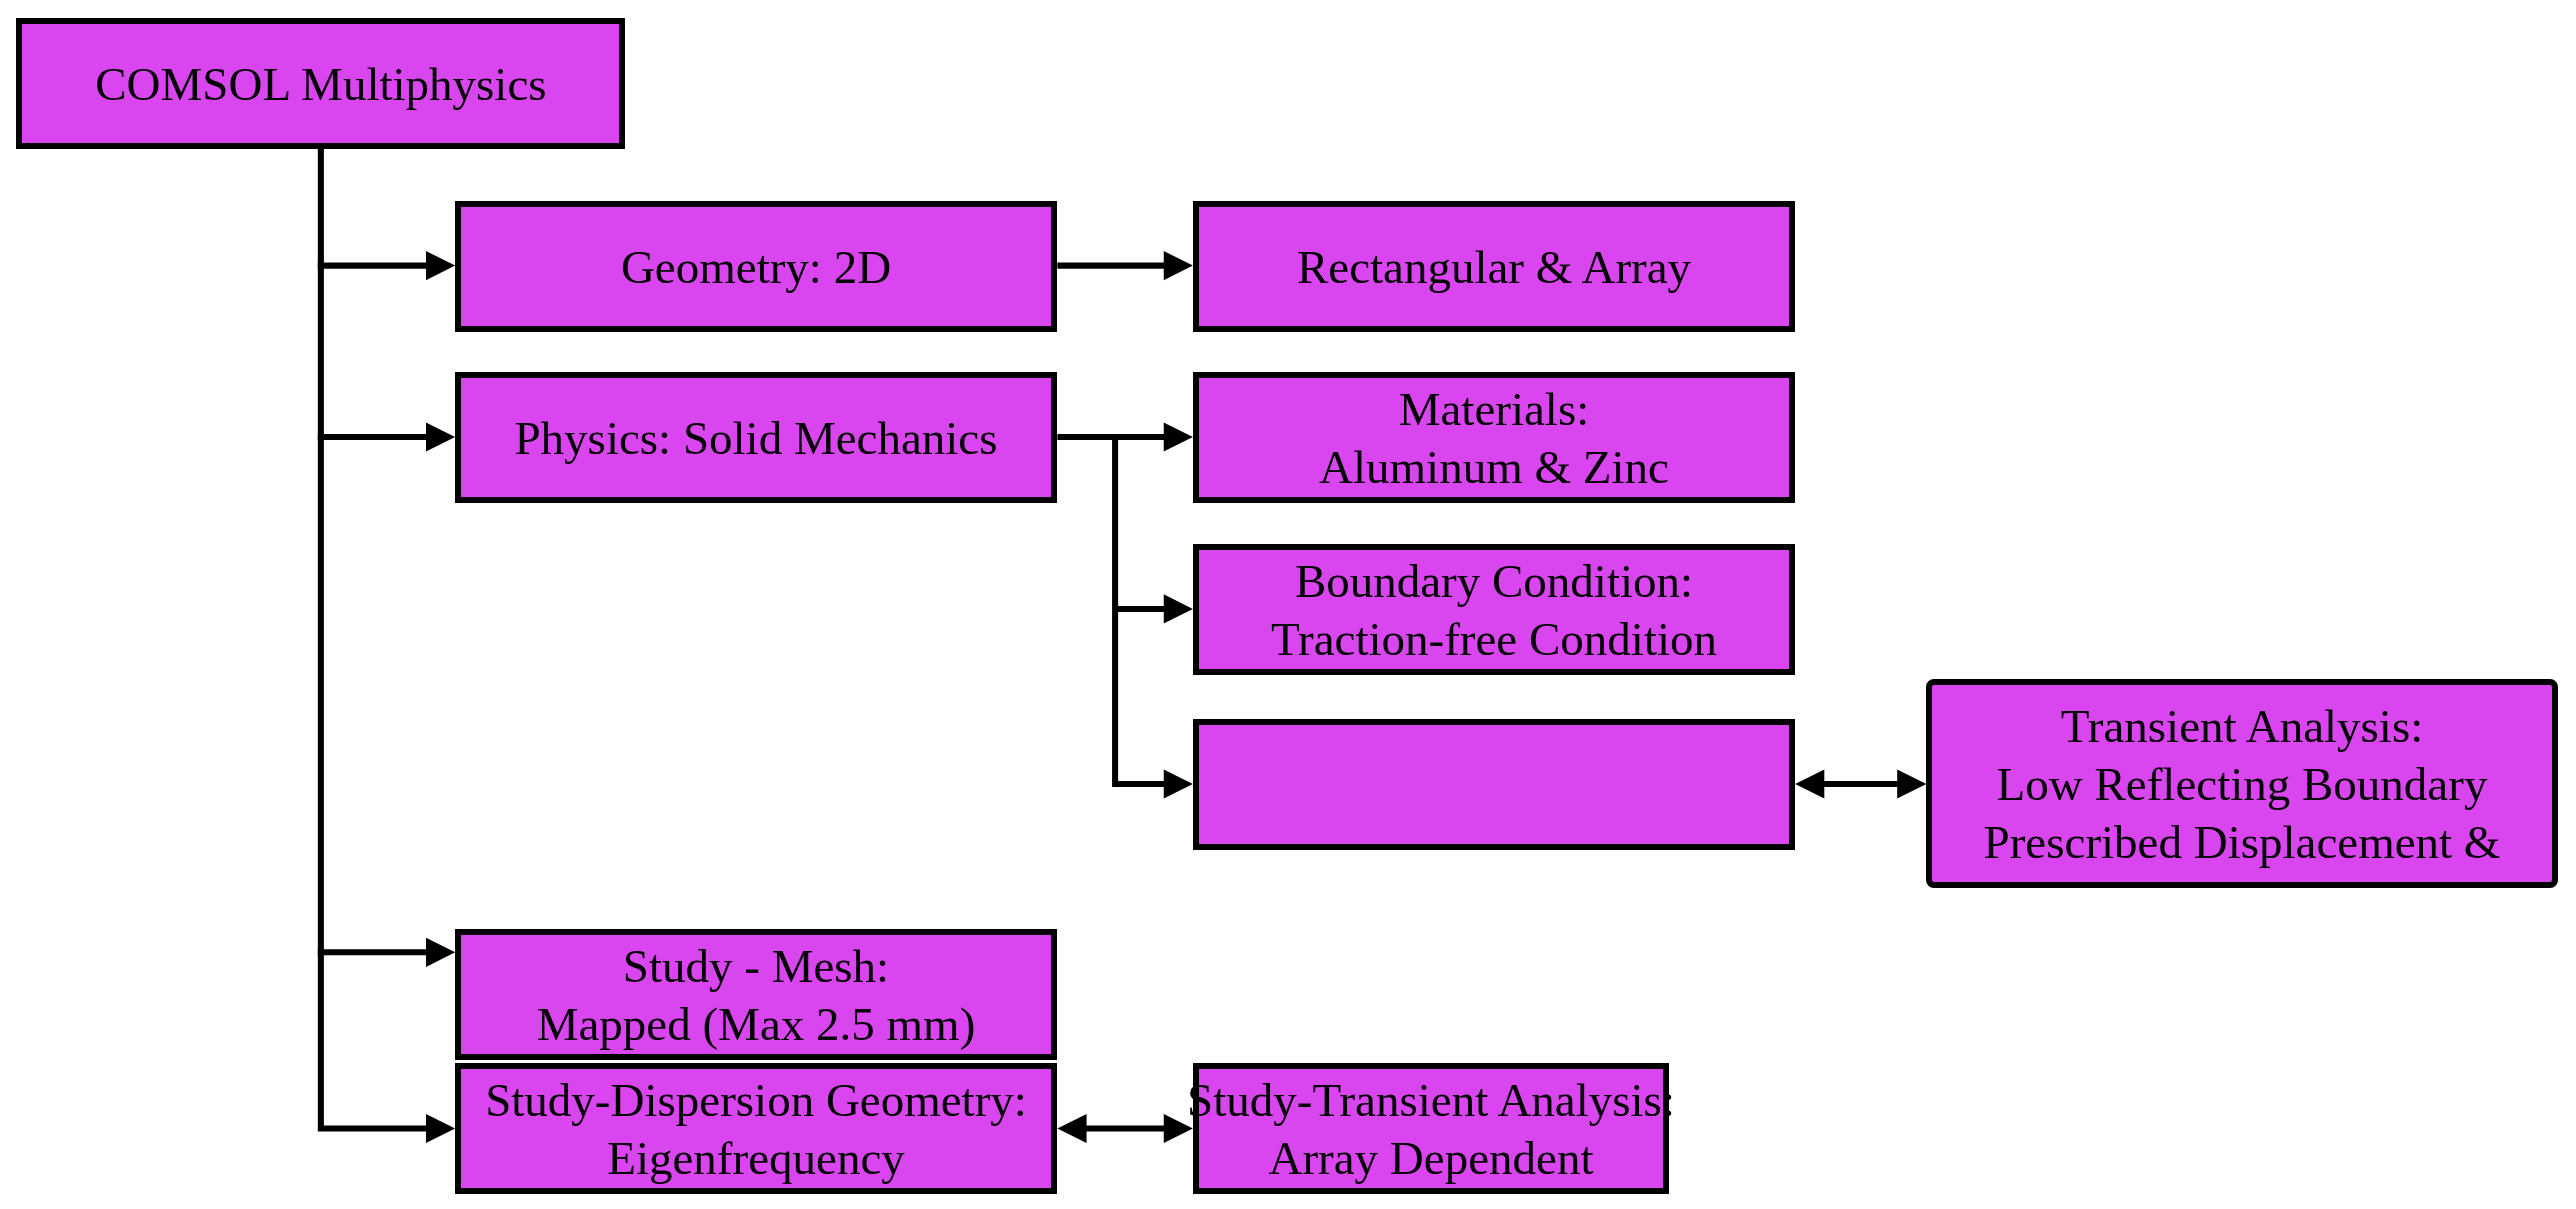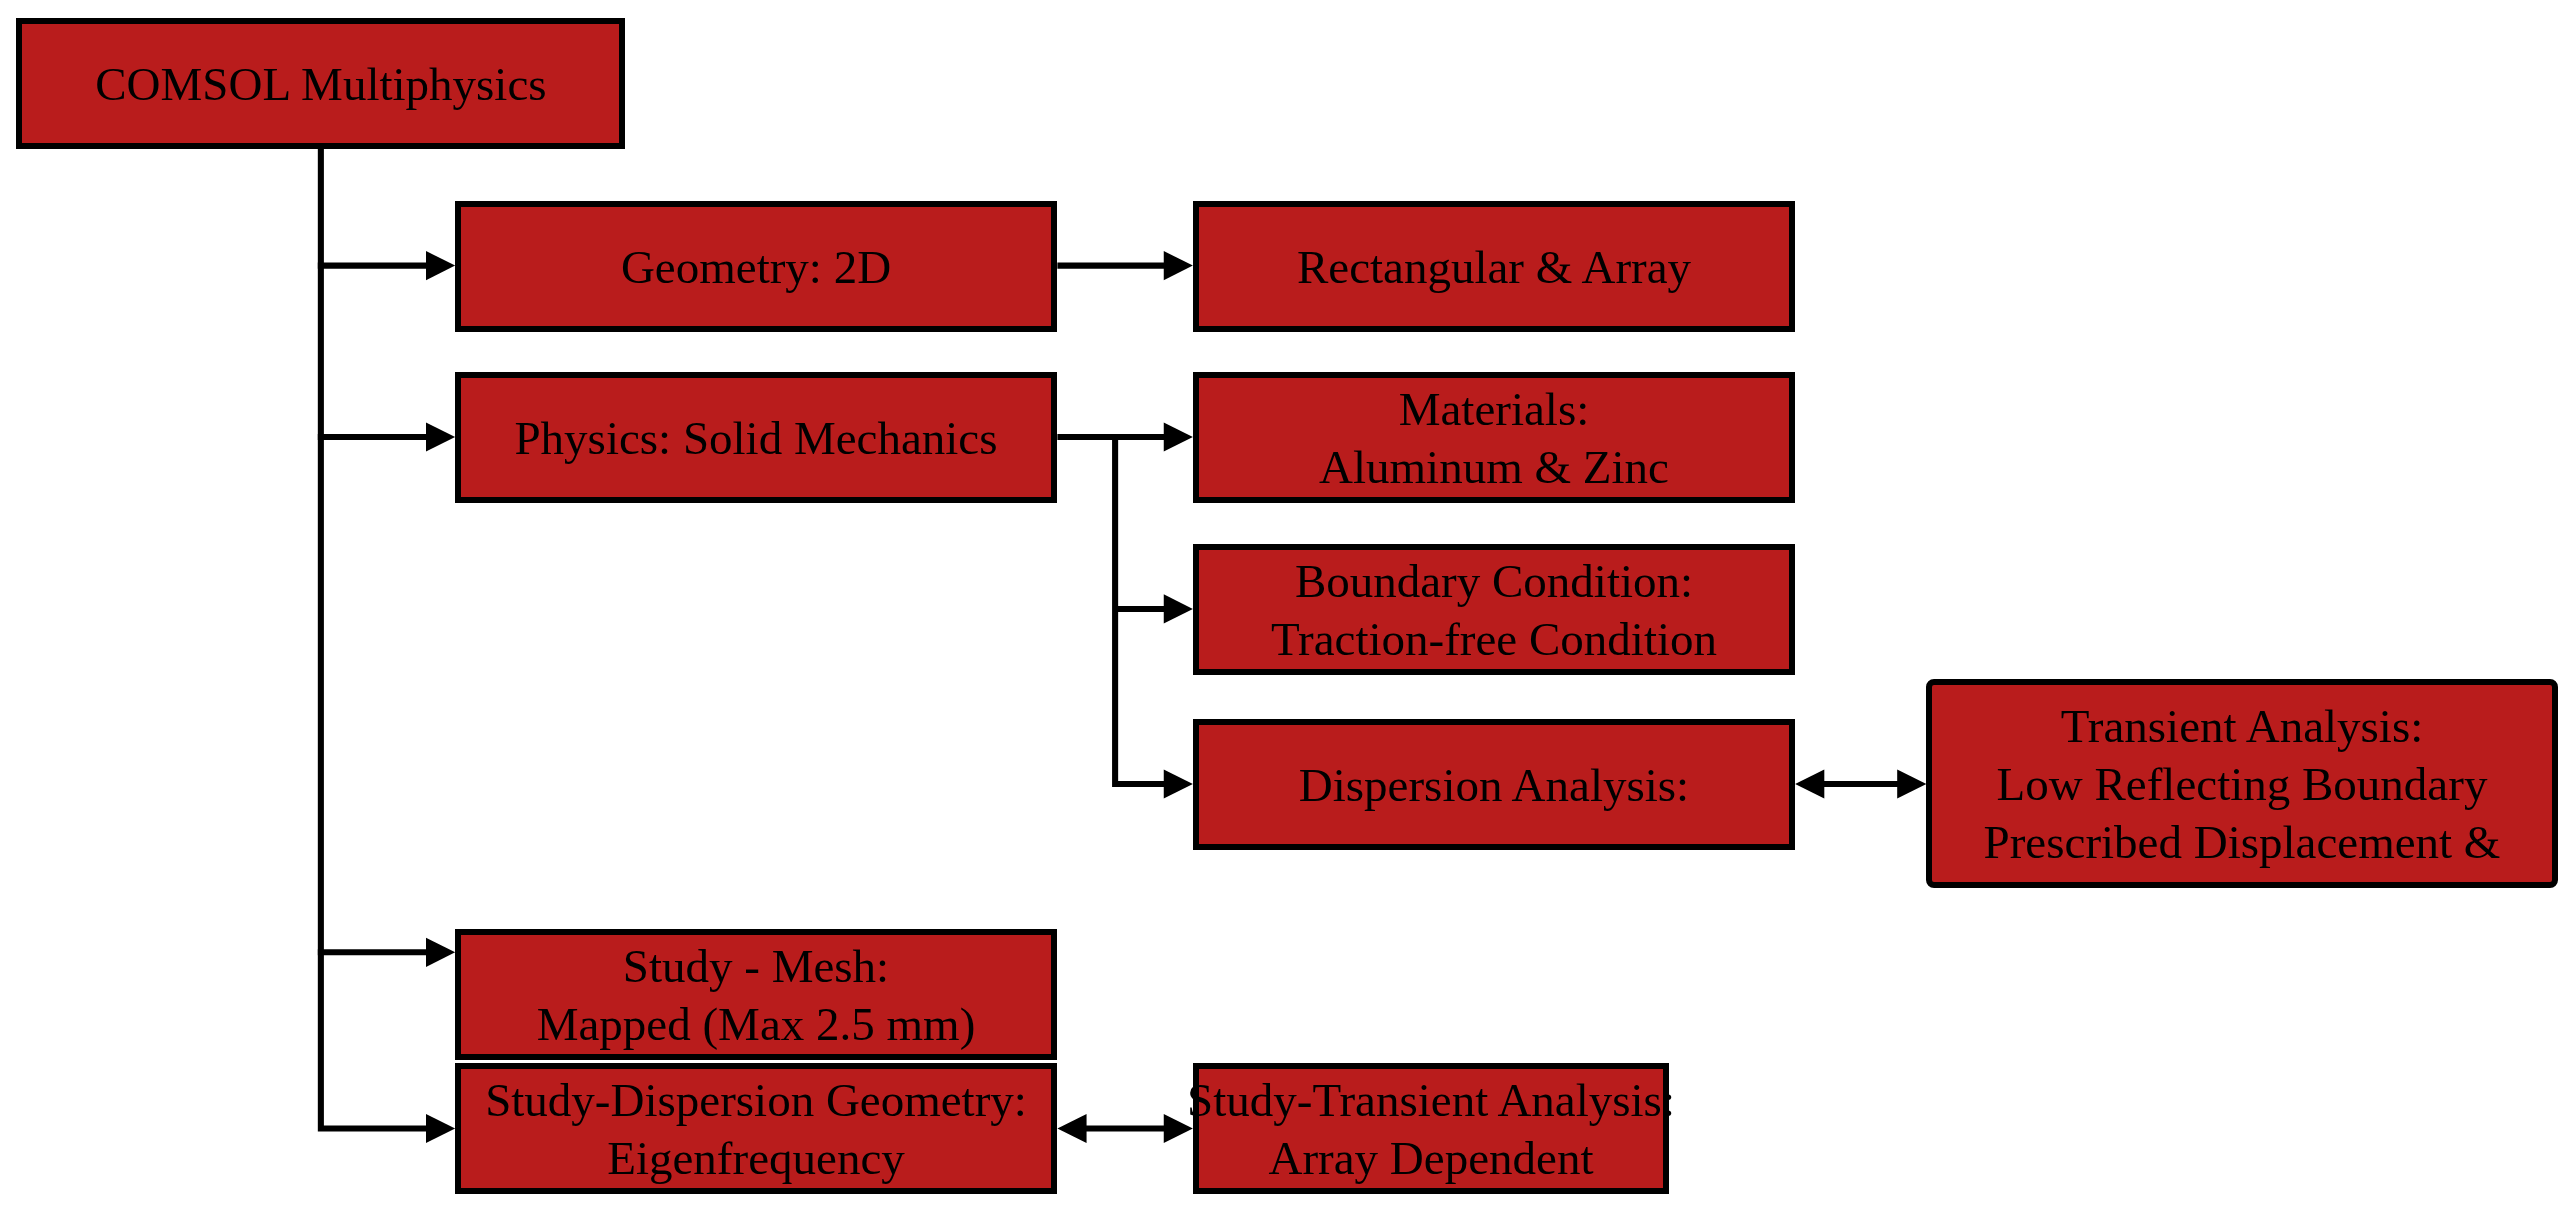--- a/index.html
+++ b/index.html
@@ -13,21 +13,21 @@
   }
   .connector-layer{
     position:absolute;
     left:0;top:0;
     width:2576px;height:1210px;
   }
   .box{
     position:absolute;
     box-sizing:border-box;
     border:6.7px solid #000000;
-    background:#b91c1c;
+    background:#d946ef;
     display:flex;
     flex-direction:column;
     align-items:center;
     justify-content:center;
     font-size:47px;
     line-height:58px;
     color:#000000;
     white-space:nowrap;
   }
   #b-comsol          {left:16.4px;  top:18px;   width:609px; height:131px;}
@@ -100,21 +100,20 @@
     <span>Materials:</span>
     <span>Aluminum &amp; Zinc</span>
   </div>
 
   <div class="box" id="b-boundary">
     <span>Boundary Condition:</span>
     <span>Traction-free Condition</span>
   </div>
 
   <div class="box" id="b-dispersion">
-    <span>Dispersion Analysis:</span>
   </div>
 
   <div class="box" id="b-transient">
     <span>Transient Analysis:</span>
     <span>Low Reflecting Boundary</span>
     <span>Prescribed Displacement &amp;</span>
   </div>
 
   <div class="box" id="b-study-mesh">
     <span>Study - Mesh:</span>

